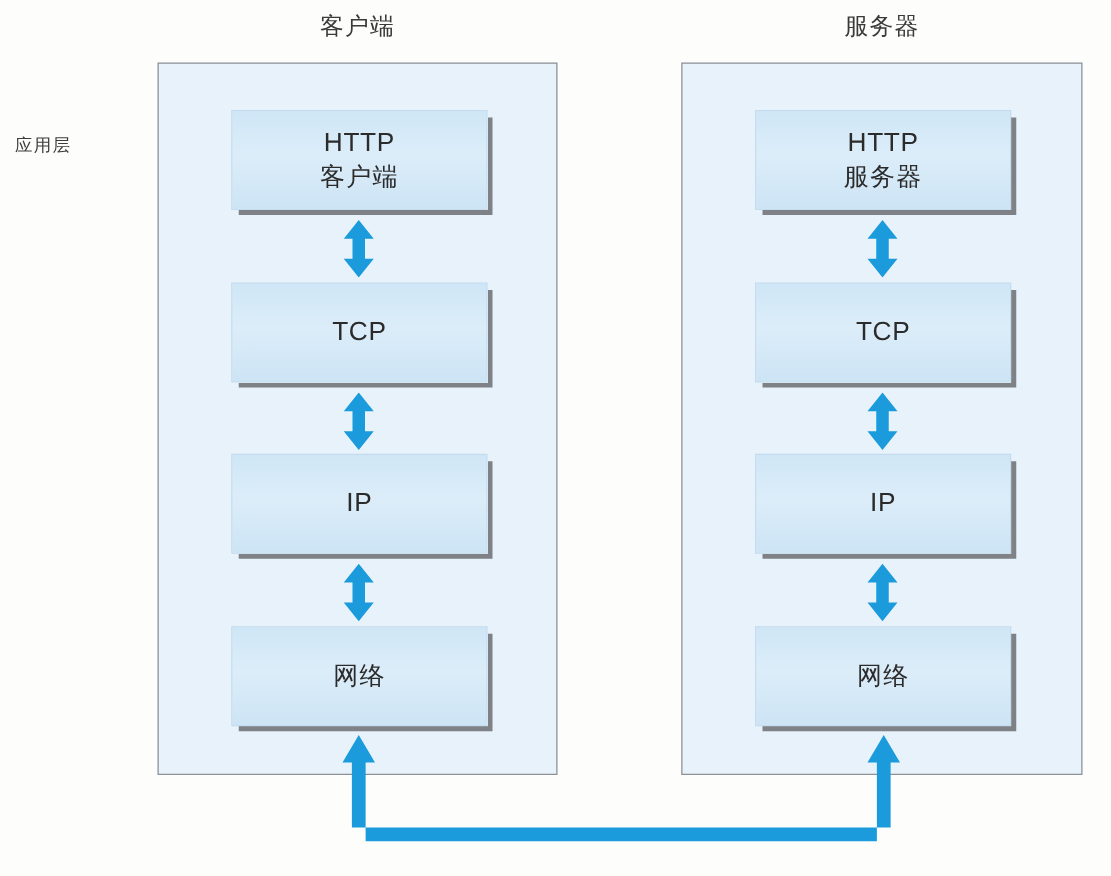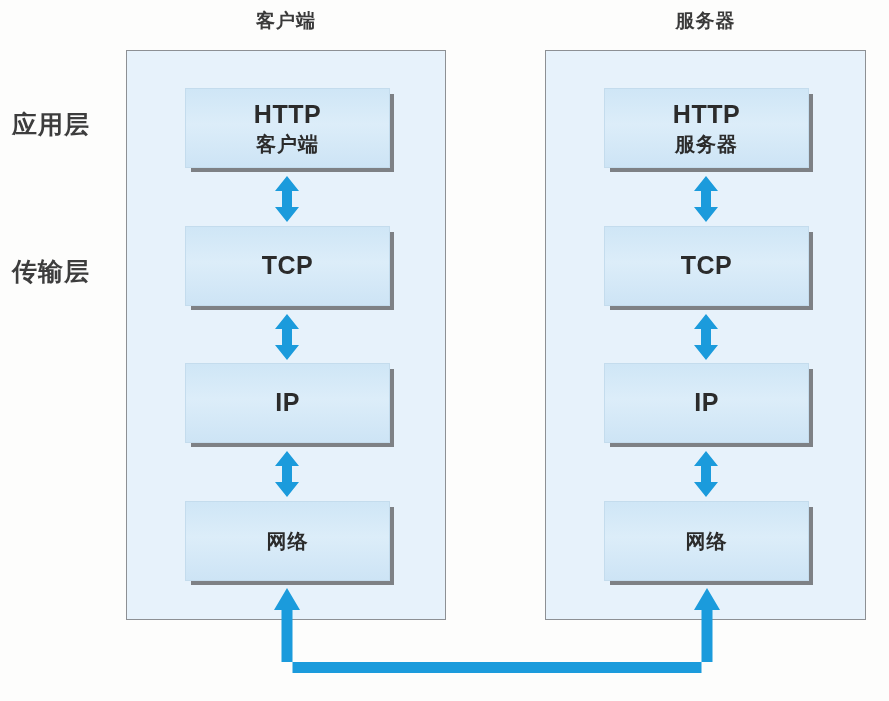--- a/index.html
+++ b/index.html
@@ -11,42 +11,41 @@
     height: 701px;
     background: #fdfdfc;
     font-family: "Liberation Sans", "DejaVu Sans", sans-serif;
     overflow: hidden;
   }
 
   #diagram {
     position: relative;
     width: 884px;
     height: 701px;
-    font-weight: bold;
   }
 
   
   .col-title {
     position: absolute;
     top: 8px;
     font-size: 19px;
     color: #3a3a3a;
     text-align: center;
     letter-spacing: 1px;
     white-space: nowrap;
   }
   #title-client { left: 126px; width: 320px; }
   #title-server { left: 545px; width: 321px; }
 
   
   .layer-label {
     position: absolute;
     left: 12px;
     width: 106px;
-    font-size: 25px;
+    font-size: 14px;
     color: #3d3d3d;
     letter-spacing: 1px;
     text-align: left;
     white-space: nowrap;
   }
 
   
   .host-panel {
     position: absolute;
     top: 50px;
@@ -70,21 +69,21 @@
     align-items: center;
     justify-content: center;
     line-height: 1.34;
     text-align: center;
     
     box-shadow: 5px 5px 0 -1px #7e8185;
   }
   .proto-box .line {
     display: block;
   }
-  .proto-box .l-en { font-size: 25px; letter-spacing: 0.5px; }
+  .proto-box .l-en { font-size: 21px; letter-spacing: 0.5px; }
   .proto-box .l-cn { font-size: 20px; letter-spacing: 1px; }
 
   
   .v-arrow {
     position: absolute;
     width: 26px;
   }
   .v-arrow svg { display: block; }
 
   
@@ -99,21 +98,20 @@
 </style>
 </head>
 <body>
 
 <div id="diagram">
 
   <div class="col-title" id="title-client">客户端</div>
   <div class="col-title" id="title-server">服务器</div>
 
   <div class="layer-label" style="top:108px">应用层</div>
-  <div class="layer-label" style="top:255px">传输层</div>
 
   <div class="host-panel" id="panel-client"></div>
 
   <div class="host-panel" id="panel-server"></div>
 
   <div class="proto-box" style="left:185px; top:88px; width:205px; height:80px;">
     <span class="line l-en">HTTP</span>
     <span class="line l-cn">客户端</span>
   </div>
 

